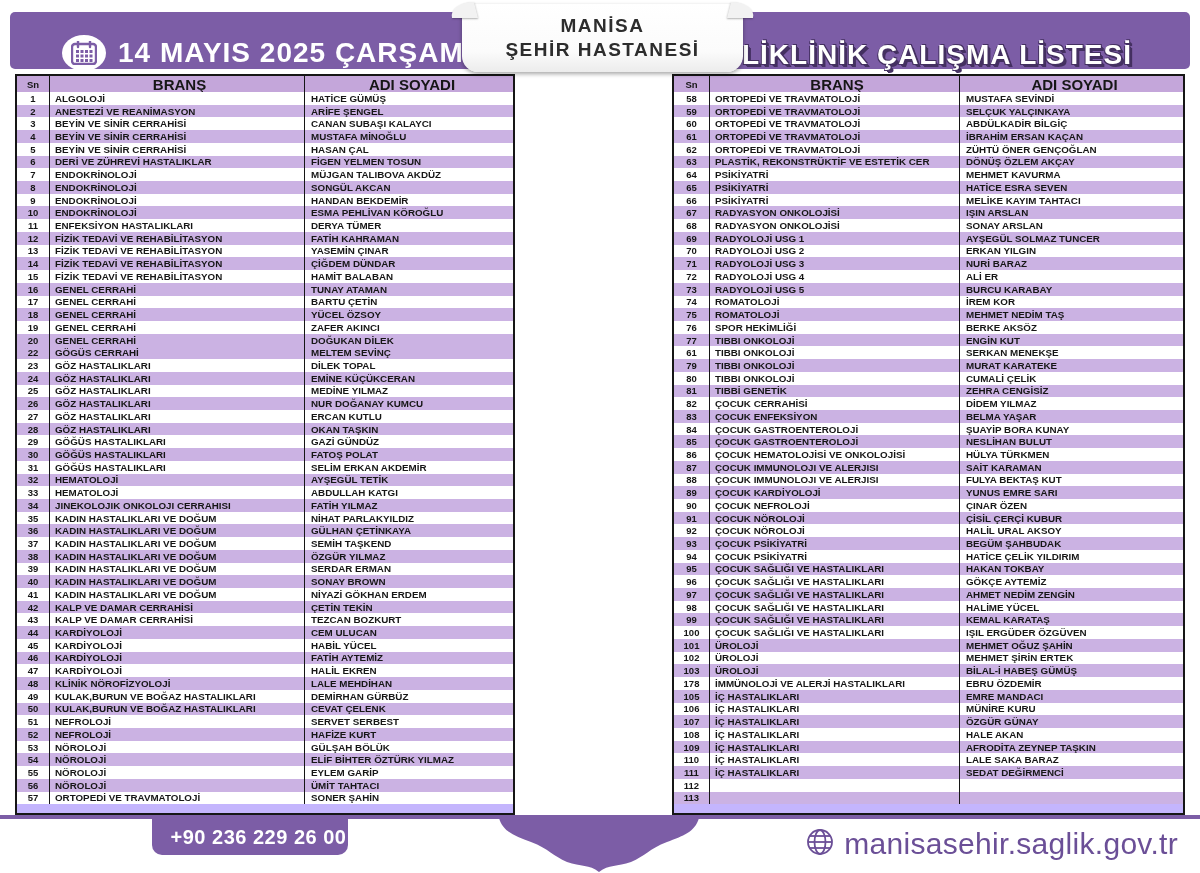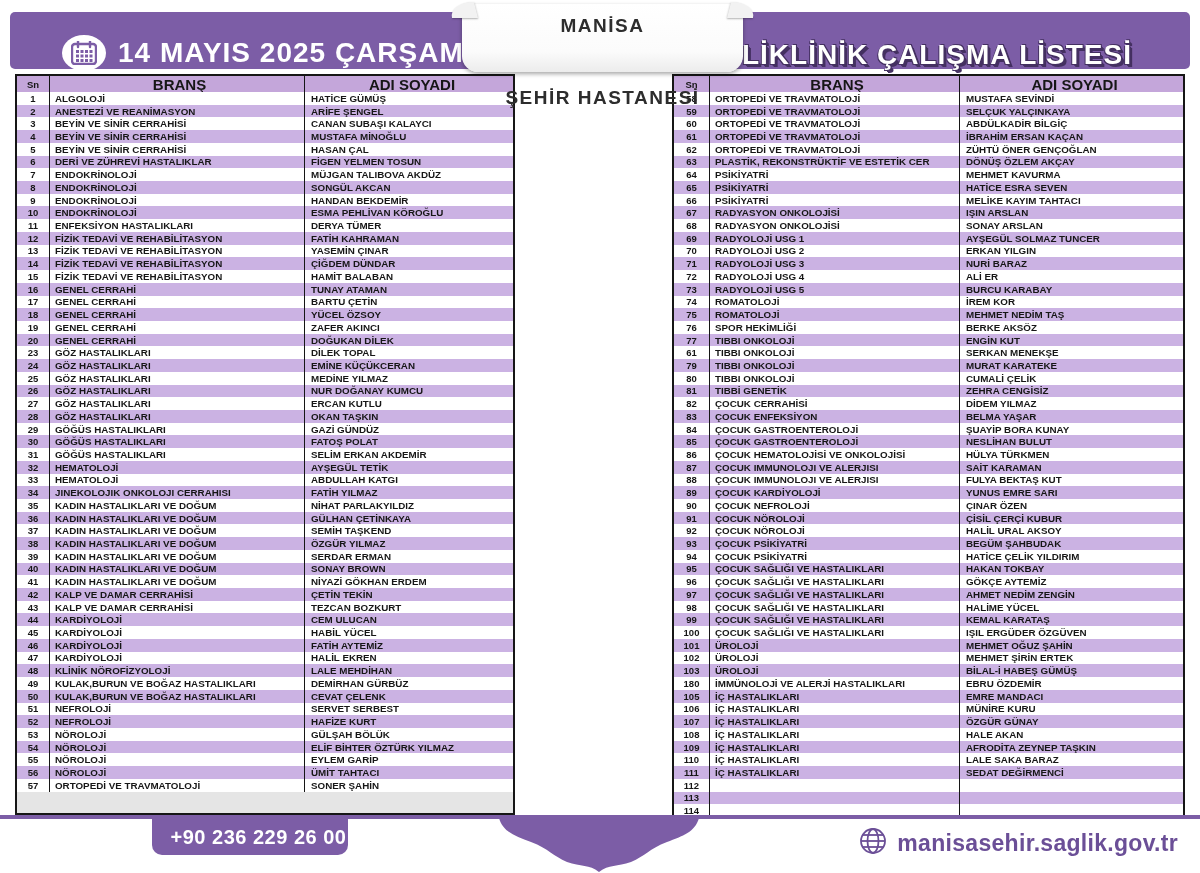--- a/index.html
+++ b/index.html
@@ -38,31 +38,31 @@
                 3px 3px 0 var(--dark-outline);
   }
   .ribbon{
     position:absolute;left:462px;top:4px;width:281px;height:68px;
     background:linear-gradient(180deg,#ffffff 0%,#fbfbfb 70%,#ececec 100%);
     border-radius:6px 6px 16px 16px;
     box-shadow:0 2px 4px rgba(0,0,0,0.35);
     display:flex;flex-direction:column;align-items:center;justify-content:center;
     z-index:3;
   }
-  .ribbon-line{color:#2d2d2d;font-weight:bold;font-size:19px;letter-spacing:1.5px;line-height:24px;white-space:nowrap;margin-top:48px;}
+  .ribbon-line{color:#2d2d2d;font-weight:bold;font-size:19px;letter-spacing:1.5px;line-height:24px;white-space:nowrap;}
   .ribbon::before,.ribbon::after{
     content:"";position:absolute;top:-2px;width:26px;height:16px;background:#f2f2f2;
     box-shadow:0 1px 2px rgba(0,0,0,0.3);
   }
   .ribbon::before{left:-12px;border-radius:100% 0 0 0;transform:skewX(14deg);}
   .ribbon::after{right:-12px;border-radius:0 100% 0 0;transform:skewX(-14deg);}
   
   .ptable{
     position:absolute;top:74px;height:741px;border:2px solid #161616;
-    display:flex;flex-direction:column;background:#e5e5e5;
+    display:flex;flex-direction:column;background:#c4b5fd;
   }
   .ptable.left{left:15px;width:500px;}
   .ptable.right{left:672px;width:513px;}
   .thead{
     display:flex;height:16px;background:var(--header-row);flex:0 0 auto;
   }
   .thead .cell{font-weight:bold;font-size:15px;justify-content:center;padding:0;line-height:15px;}
   .tbody{display:flex;flex-direction:column;flex:1 1 auto;}
   .trow{display:flex;height:12.72px;background:#ffffff;flex:0 0 auto;}
   .trow.alt{background:var(--row-stripe);}
@@ -83,21 +83,21 @@
   .bottom-strip{position:absolute;left:0;top:815px;width:1200px;height:4px;background:var(--accent-purple);}
   .phone-badge{
     position:absolute;left:152px;top:819px;width:196px;height:36px;background:var(--accent-purple);
     border-radius:0 0 10px 10px;display:flex;align-items:center;justify-content:center;
     color:#ffffff;font-size:20px;font-weight:bold;letter-spacing:0.5px;padding-left:17px;
   }
   .banner-tail{position:absolute;left:499px;top:818px;}
   .website-group{
     position:absolute;right:22px;top:827px;display:flex;align-items:center;gap:10px;
   }
-  .website-text{color:var(--link-purple);font-size:23px;font-weight:bold;letter-spacing:0.3px;}
+  .website-text{color:var(--link-purple);font-size:30px;font-weight:normal;letter-spacing:0.3px;}
 </style>
 </head>
 <body>
 
 <div class="page">
 
   <div class="header-bar">
     <div class="date-group">
       <span class="cal-badge">
         <svg width="26" height="24" viewBox="0 0 26 24">
@@ -230,20 +230,25 @@
         <div class="trow">
           <div class="cell sn">19</div>
           <div class="cell brans">GENEL CERRAHİ</div>
           <div class="cell adi">ZAFER AKINCI</div>
         </div>
         <div class="trow alt">
           <div class="cell sn">20</div>
           <div class="cell brans">GENEL CERRAHİ</div>
           <div class="cell adi">DOĞUKAN DİLEK</div>
         </div>
+        <div class="trow alt">
+          <div class="cell sn">22</div>
+          <div class="cell brans">GÖGÜS CERRAHİ</div>
+          <div class="cell adi">MELTEM SEVİNÇ</div>
+        </div>
         <div class="trow">
           <div class="cell sn">23</div>
           <div class="cell brans">GÖZ HASTALIKLARI</div>
           <div class="cell adi">DİLEK TOPAL</div>
         </div>
         <div class="trow alt">
           <div class="cell sn">24</div>
           <div class="cell brans">GÖZ HASTALIKLARI</div>
           <div class="cell adi">EMİNE KÜÇÜKCERAN</div>
         </div>
@@ -646,21 +651,21 @@
           <div class="cell sn">102</div>
           <div class="cell brans">ÜROLOJİ</div>
           <div class="cell adi">MEHMET ŞİRİN ERTEK</div>
         </div>
         <div class="trow alt">
           <div class="cell sn">103</div>
           <div class="cell brans">ÜROLOJİ</div>
           <div class="cell adi">BİLAL-İ HABEŞ GÜMÜŞ</div>
         </div>
         <div class="trow">
-          <div class="cell sn">180</div>
+          <div class="cell sn">178</div>
           <div class="cell brans">İMMÜNOLOJİ VE ALERJİ HASTALIKLARI</div>
           <div class="cell adi">EBRU ÖZDEMİR</div>
         </div>
         <div class="trow alt">
           <div class="cell sn">105</div>
           <div class="cell brans">İÇ HASTALIKLARI</div>
           <div class="cell adi">EMRE MANDACI</div>
         </div>
         <div class="trow">
           <div class="cell sn">106</div>
@@ -692,25 +697,20 @@
           <div class="cell brans">İÇ HASTALIKLARI</div>
           <div class="cell adi">SEDAT DEĞİRMENCİ</div>
         </div>
         <div class="trow">
           <div class="cell sn">112</div>
           <div class="cell brans"></div>
           <div class="cell adi"></div>
         </div>
         <div class="trow alt">
           <div class="cell sn">113</div>
-          <div class="cell brans"></div>
-          <div class="cell adi"></div>
-        </div>
-        <div class="trow">
-          <div class="cell sn">114</div>
           <div class="cell brans"></div>
           <div class="cell adi"></div>
         </div>
       </div>
   </div>
 
   <div class="bottom-strip"></div>
 
   <div class="phone-badge">
     <span>+90 236 229 26 00</span>

